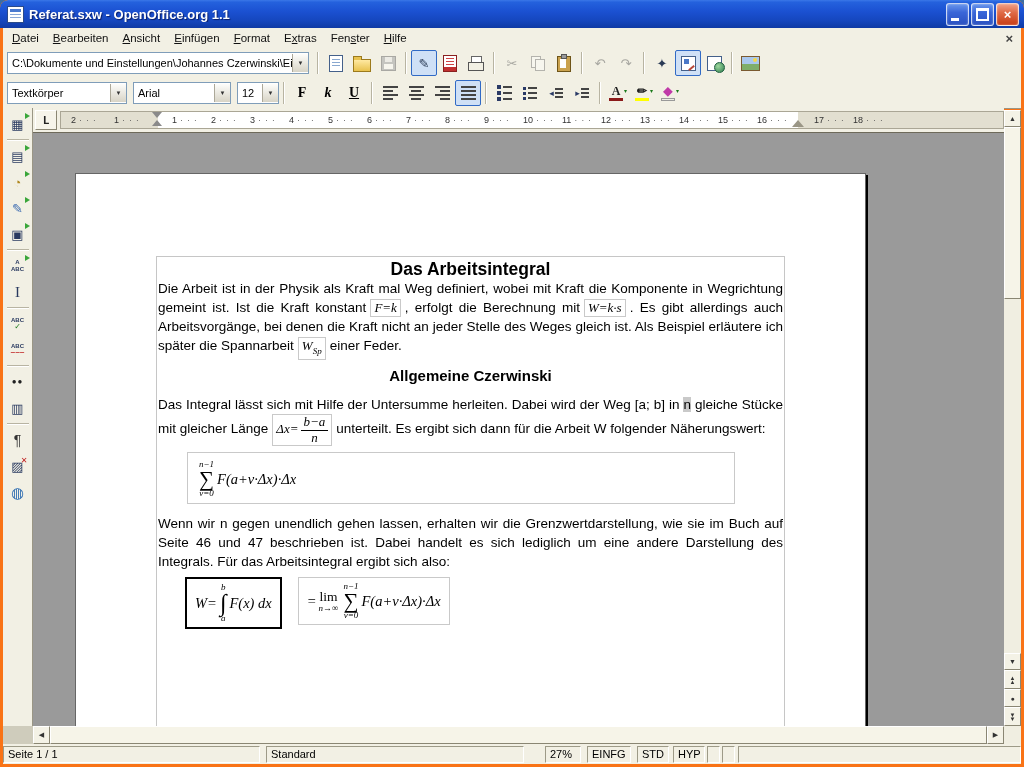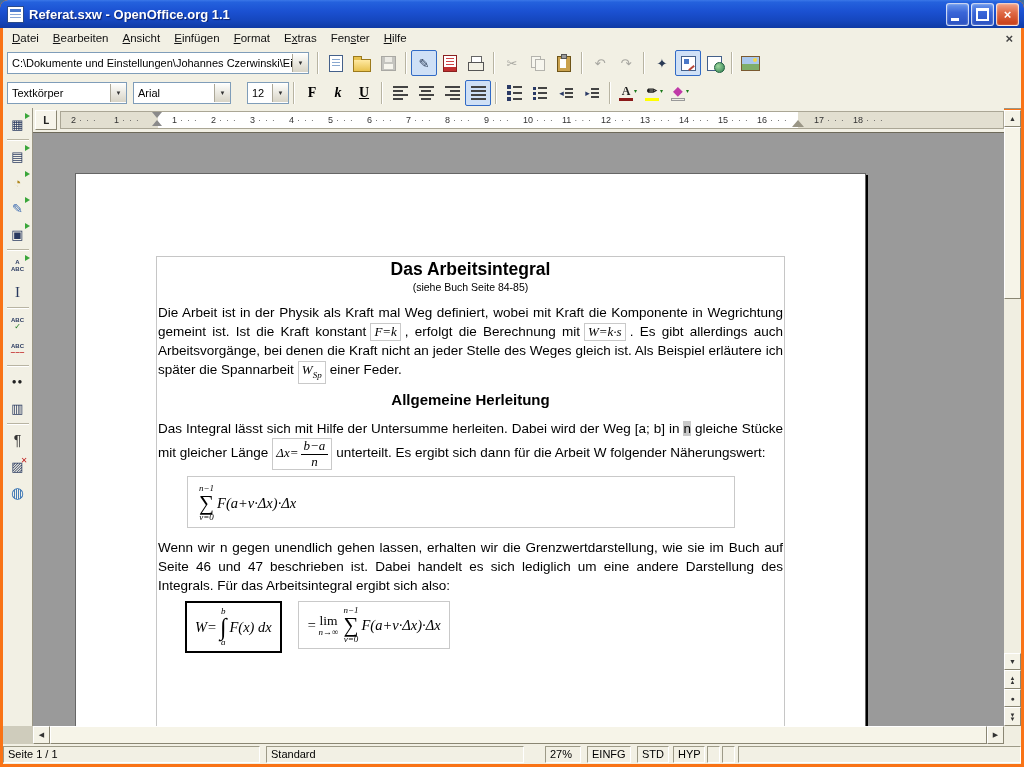--- a/index.html
+++ b/index.html
@@ -288,21 +288,21 @@
     <span class="tbtn">
         <span class="ic ic-picture"></span>
       </span>
   </div>
 
   <div class="objbar">
     <span class="combo" style="width:118px;margin-right:6px;">
       <span class="txt">Textkörper</span>
       <span class="dd">▼</span>
     </span>
-    <span class="combo" style="width:96px;margin-right:16px;">
+    <span class="combo" style="width:96px;margin-right:6px;">
       <span class="txt">Arial</span>
       <span class="dd">▼</span>
     </span>
     <span class="combo" style="width:40px;">
       <span class="txt">12</span>
       <span class="dd">▼</span>
     </span>
     <span class="vsep"></span>
     <span class="tbtn">
         <b style="font-family:'Liberation Serif',serif;font-size:14px;">F</b>
@@ -507,23 +507,22 @@
       </span>
     <span class="ltbtn">
         <span class="glyphic" style="color:#2a6ab0;font-size:15px;">◍</span>
       </span>
   </div>
 
   <div class="docview">
     <div class="page">
       <div class="bounds">
         <h1 class="doc-h1">Das Arbeitsintegral</h1>
-        <div class="doc-sub">(siehe Buch Seite 84-85)</div>
         <p class="doc-p"><span>Die Arbeit ist in der Physik als Kraft mal Weg definiert, wobei mit Kraft die Komponente in Wegrichtung gemeint ist. Ist die Kraft konstant</span><span class="frm"><span>F=k</span></span><span>, erfolgt die Berechnung mit</span><span class="frm"><span>W=k·s</span></span><span>. Es gibt allerdings auch Arbeitsvorgänge, bei denen die Kraft nicht an jeder Stelle des Weges gleich ist. Als Beispiel erläutere ich später die Spannarbeit</span><span class="frm"><span>W</span><sub>Sp</sub></span><span>einer Feder.</span></p>
-        <h2 class="doc-h2">Allgemeine Herleitung</h2>
+        <h2 class="doc-h2">Allgemeine Czerwinski</h2>
         <p class="doc-p"><span>Das Integral lässt sich mit Hilfe der Untersumme herleiten. Dabei wird der Weg [a; b] in</span> <span class="field">n</span> <span>gleiche Stücke mit gleicher Länge</span><span class="frm"><span>Δx=</span><span class="frac">
                 <span class="num">b−a</span>
                 <span class="den">n</span>
               </span></span><span>unterteilt. Es ergibt sich dann für die Arbeit W folgender Näherungswert:</span></p>
         <div class="fbox">
           <div class="fl2">
               <span class="sum">
                 <span class="limt">n−1</span>
                 <span class="sym">∑</span>
                 <span class="limb">ν=0</span>

